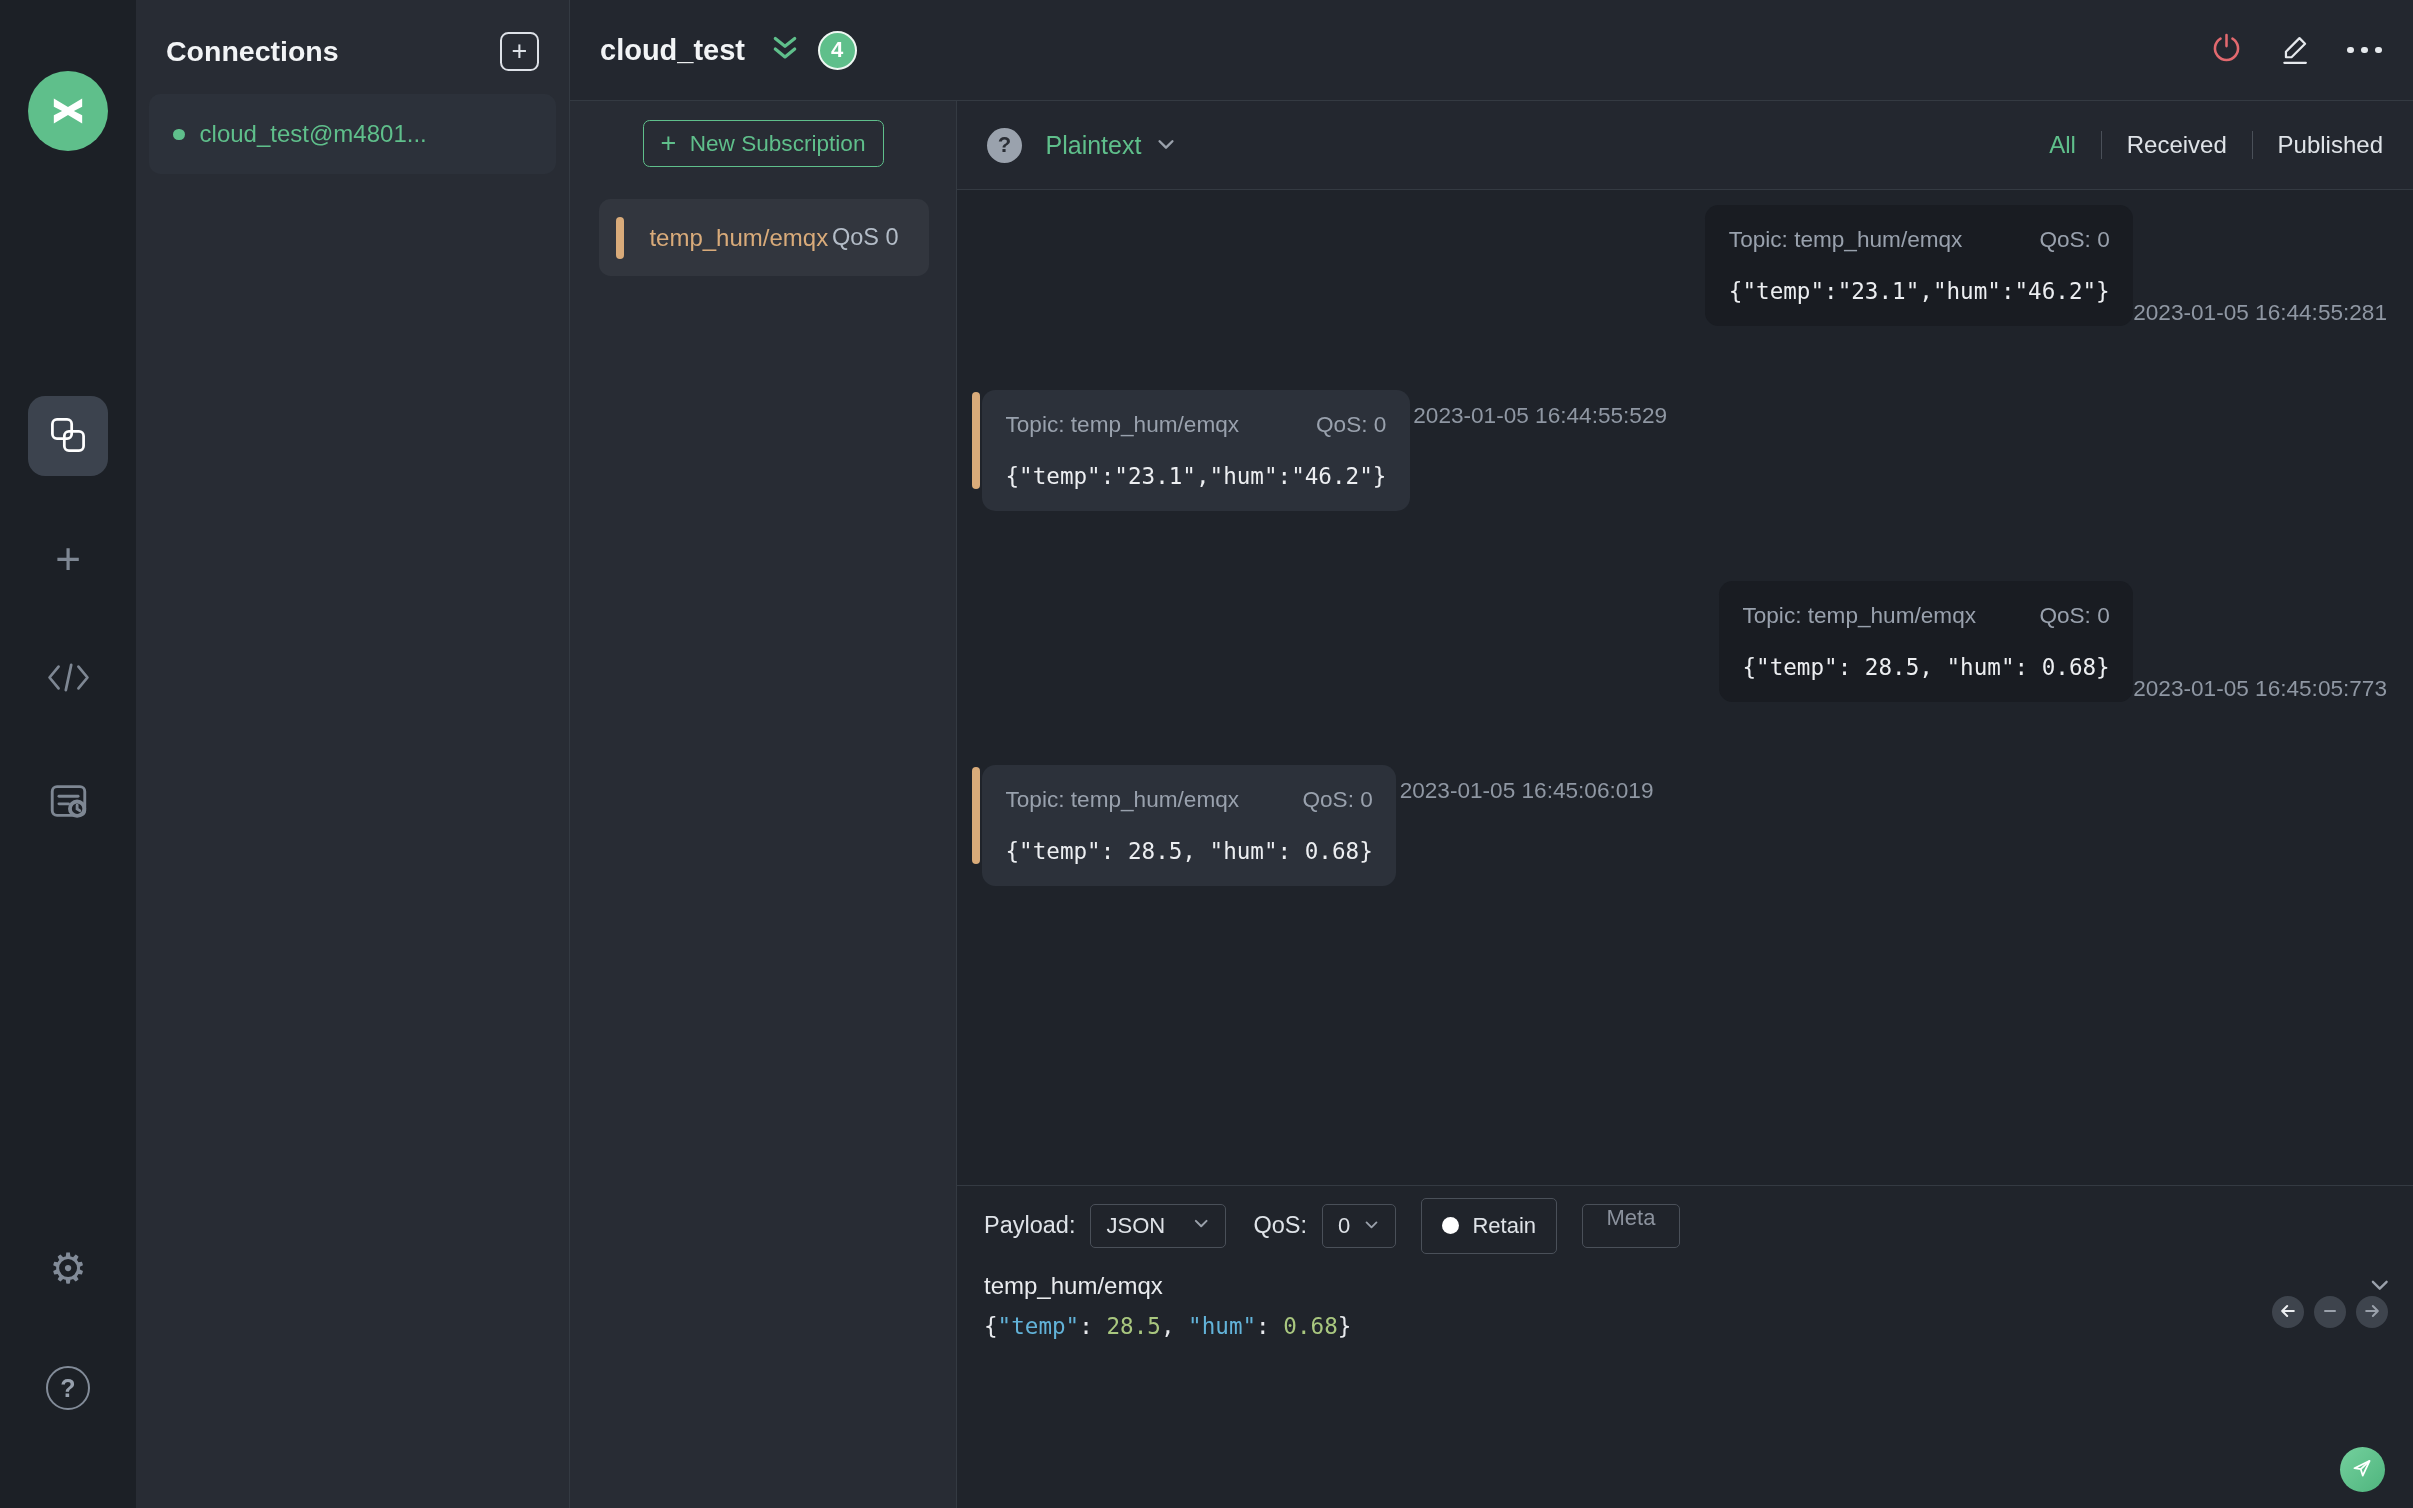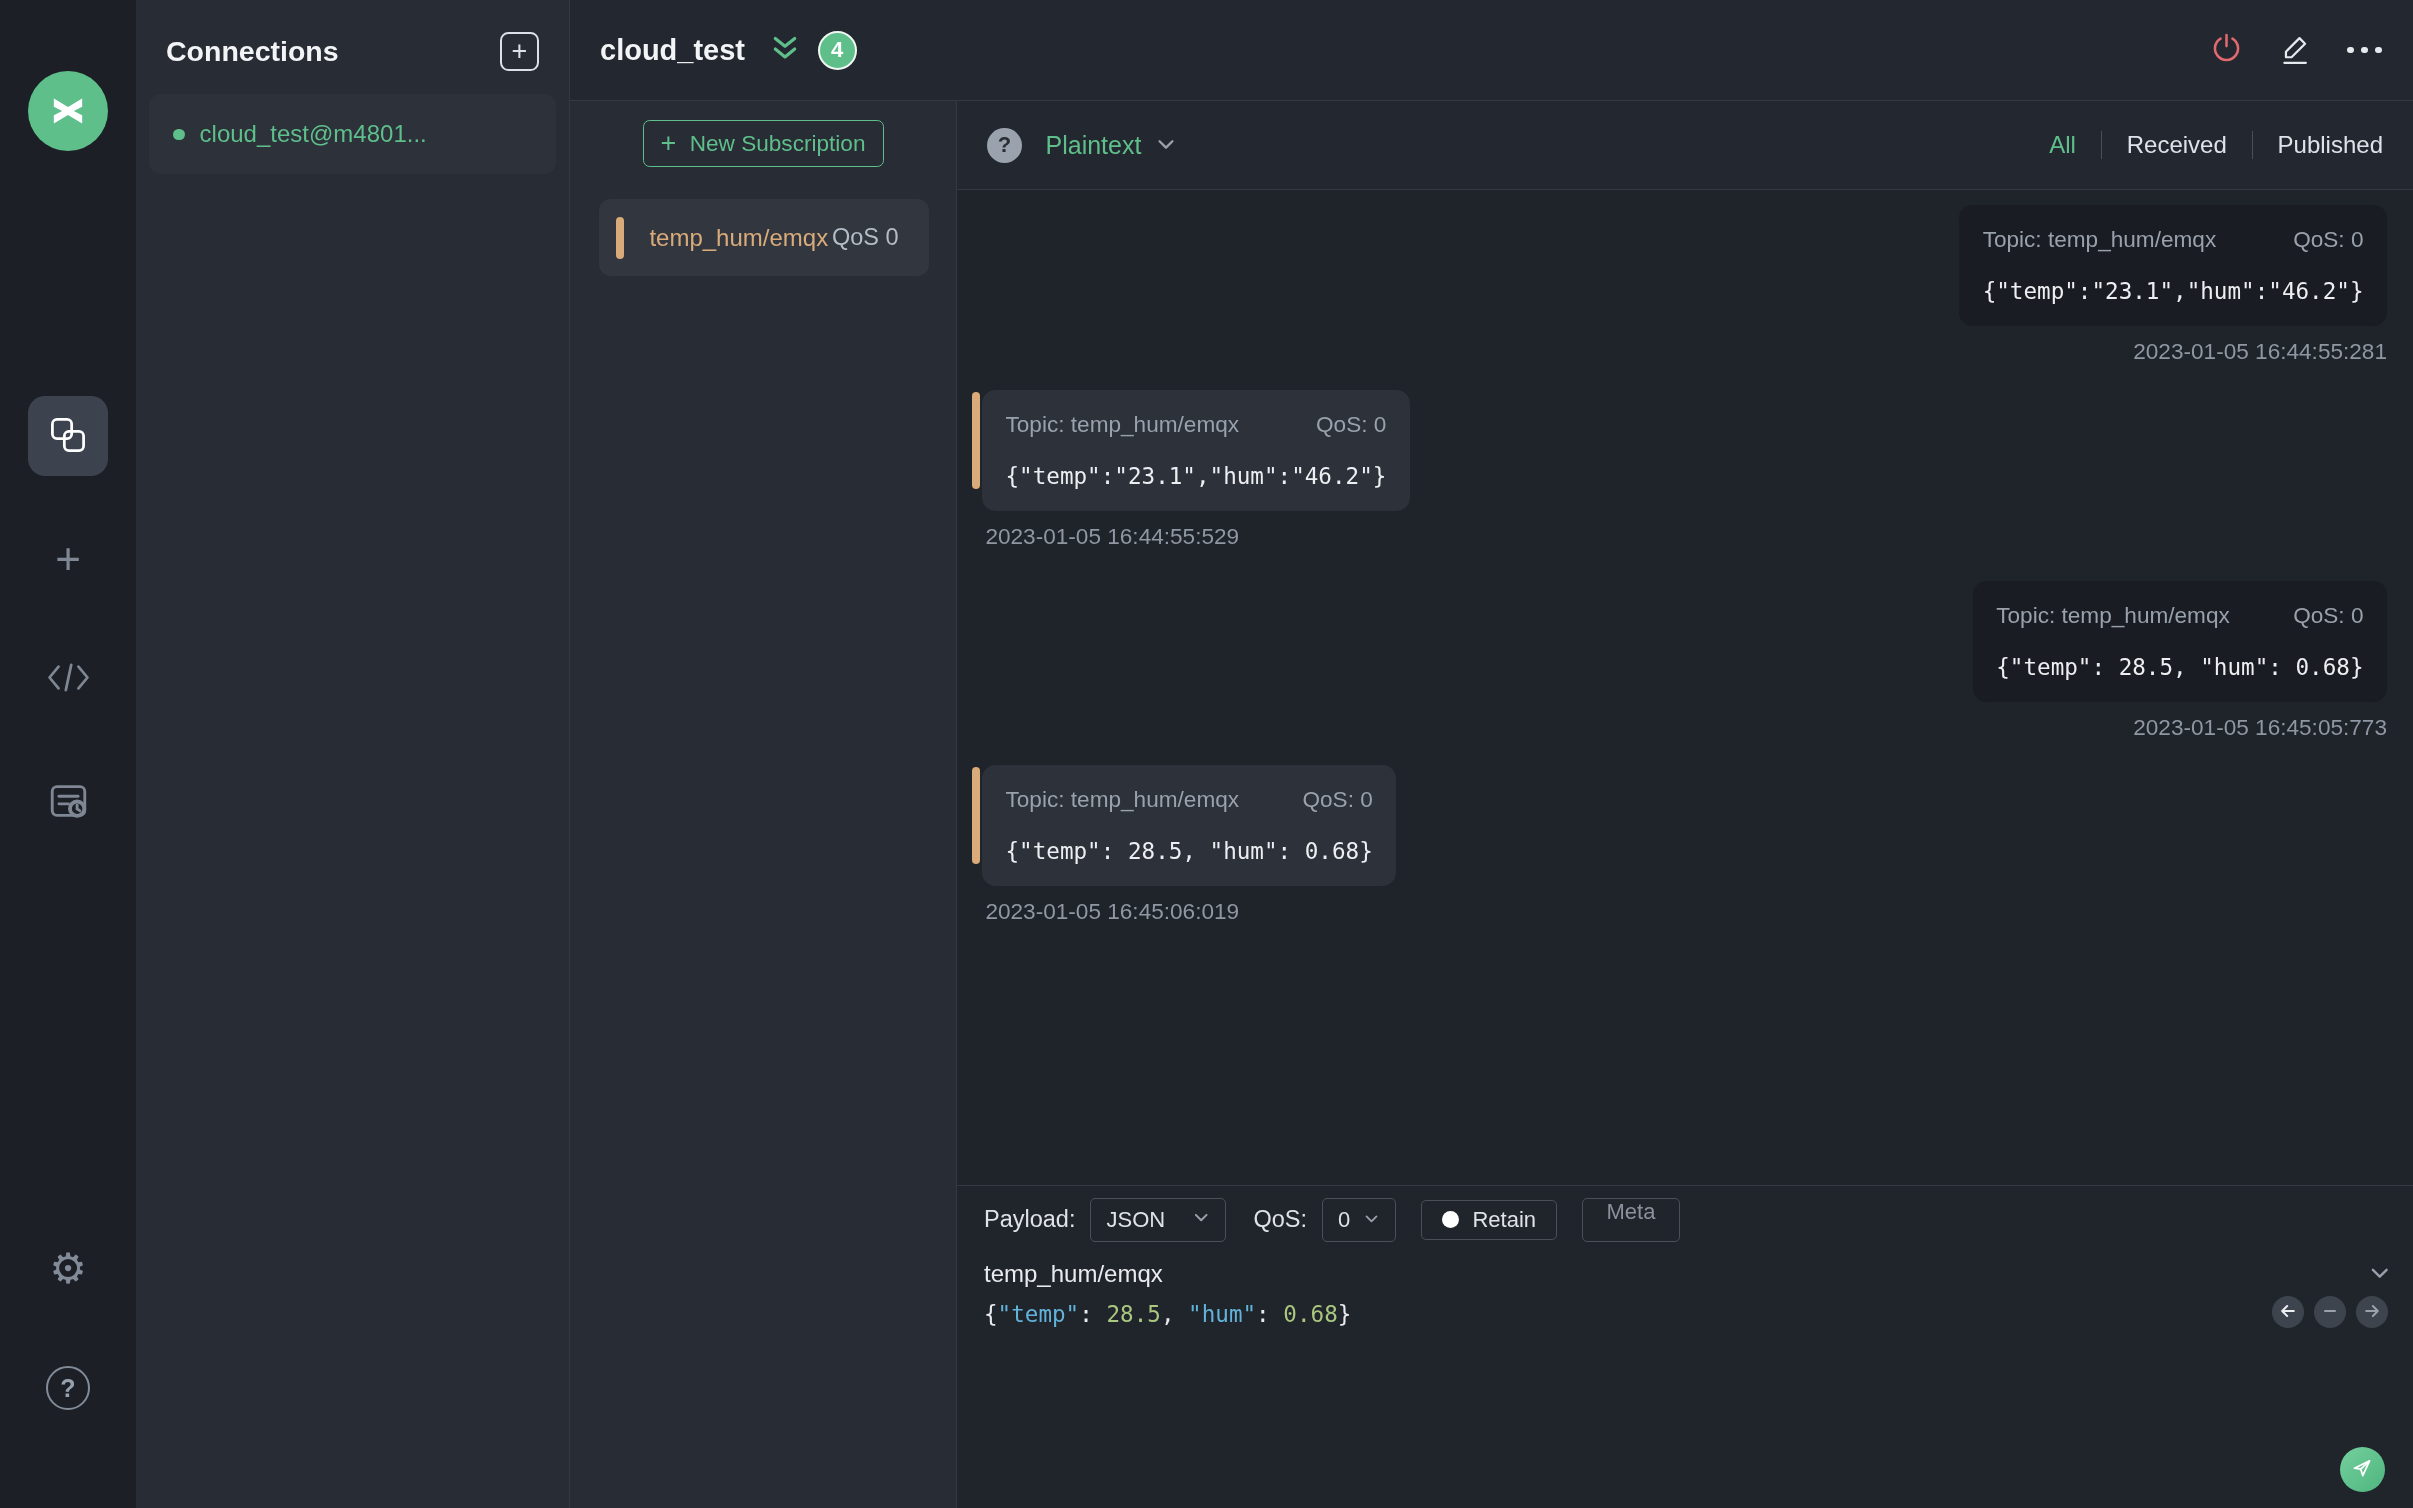--- a/index.html
+++ b/index.html
@@ -67,21 +67,21 @@
   .fmt-help { width:35px; height:35px; border-radius:50%; background:#9aa2ad; color:#2a2e35;
               display:flex; align-items:center; justify-content:center; font-size:22px; font-weight:bold; cursor:pointer; }
   .fmt-select { margin-left:23.5px; display:flex; align-items:center; gap:13.4px; cursor:pointer; }
   .fmt-label { font-size:25px; color:#5fbf8b; }
   .msg-tabs { margin-left:auto; display:flex; align-items:center; }
   .tab { font-size:24px; color:#dfe3e8; cursor:pointer; }
   .tab.active { color:#5fbf8b; }
   .tab-sep { width:0.8px; height:28.5px; background:#4a5059; margin:0 25px; }
 
   .messages { flex:1; position:relative; overflow:hidden; }
-  .msg { position:absolute; display:flex; flex-direction:column; }
+  .msg { position:absolute; display:flex; flex-direction:row; }
   .msg.pub { right:26px; align-items:flex-end; }
   .msg.recv { left:25px; align-items:flex-start; }
   .bubble { border-radius:13.4px; padding:22px 23.5px; position:relative; }
   .msg.pub .bubble { background:#191c22; }
   .msg.recv .bubble { background:#2c313a; }
   .msg.recv .bubble::before { content:""; position:absolute; left:-10px; top:1.7px;
               width:7.5px; height:calc(100% - 23.5px); border-radius:4.2px; background:#d9ab7a; }
   .meta { display:flex; justify-content:space-between; gap:59px; font-size:22.6px; color:#99a1ad; }
   .m-payload { margin-top:25px; font-family:"DejaVu Sans Mono", monospace; font-size:22.6px;
                color:#eceef1; white-space:nowrap; }
@@ -91,21 +91,21 @@
   
   .publish { height:323px; flex:0 0 323px; border-top:0.8px solid #343a42; background:#20242b;
              position:relative; padding:11.7px 0 0 27px; }
   .pub-toolbar { display:flex; align-items:center; }
   .pub-label { font-size:23.5px; color:#dfe3e8; margin-right:15px; }
   .sel { height:44px; border:0.8px solid #4a5059; border-radius:5px; display:flex; align-items:center;
          justify-content:space-between; padding:0 15px; cursor:pointer; background:transparent; }
   .sel-format { width:136px; margin-right:27px;gap:16px; }
   .sel-qos { width:74px; margin-right:25px; }
   .sel span { font-size:22px; color:#dfe3e8; }
-  .btn-retain { height:40px; border:0.8px solid #4a5059; border-radius:5px; display:flex;
+  .btn-retain { height:56px; border:0.8px solid #4a5059; border-radius:5px; display:flex;
                 align-items:center; gap:13.4px; padding:0 20px; margin-right:25px; cursor:pointer; background:transparent;justify-content:space-between; }
   .retain-dot { width:17px; height:17px; border-radius:50%; background:#ffffff; }
   .btn-retain span { font-size:22px; color:#dfe3e8; }
   .btn-meta { height:44px; border:0.8px solid #4a5059; border-radius:5px; padding:0 23.5px;
               display:flex; align-items:flex-start; font-size:22px; color:#8b929d; cursor:pointer; background:transparent; }
   .topic-row { margin-top:18.4px; display:flex; align-items:center; justify-content:space-between;
                padding-right:22px; }
   .topic-input { font-size:24px; color:#e9ebee; cursor:text; }
   .editor { margin-top:13.4px; font-family:"DejaVu Sans Mono", monospace; font-size:22.6px;
             color:#e8eaee; cursor:text; }

